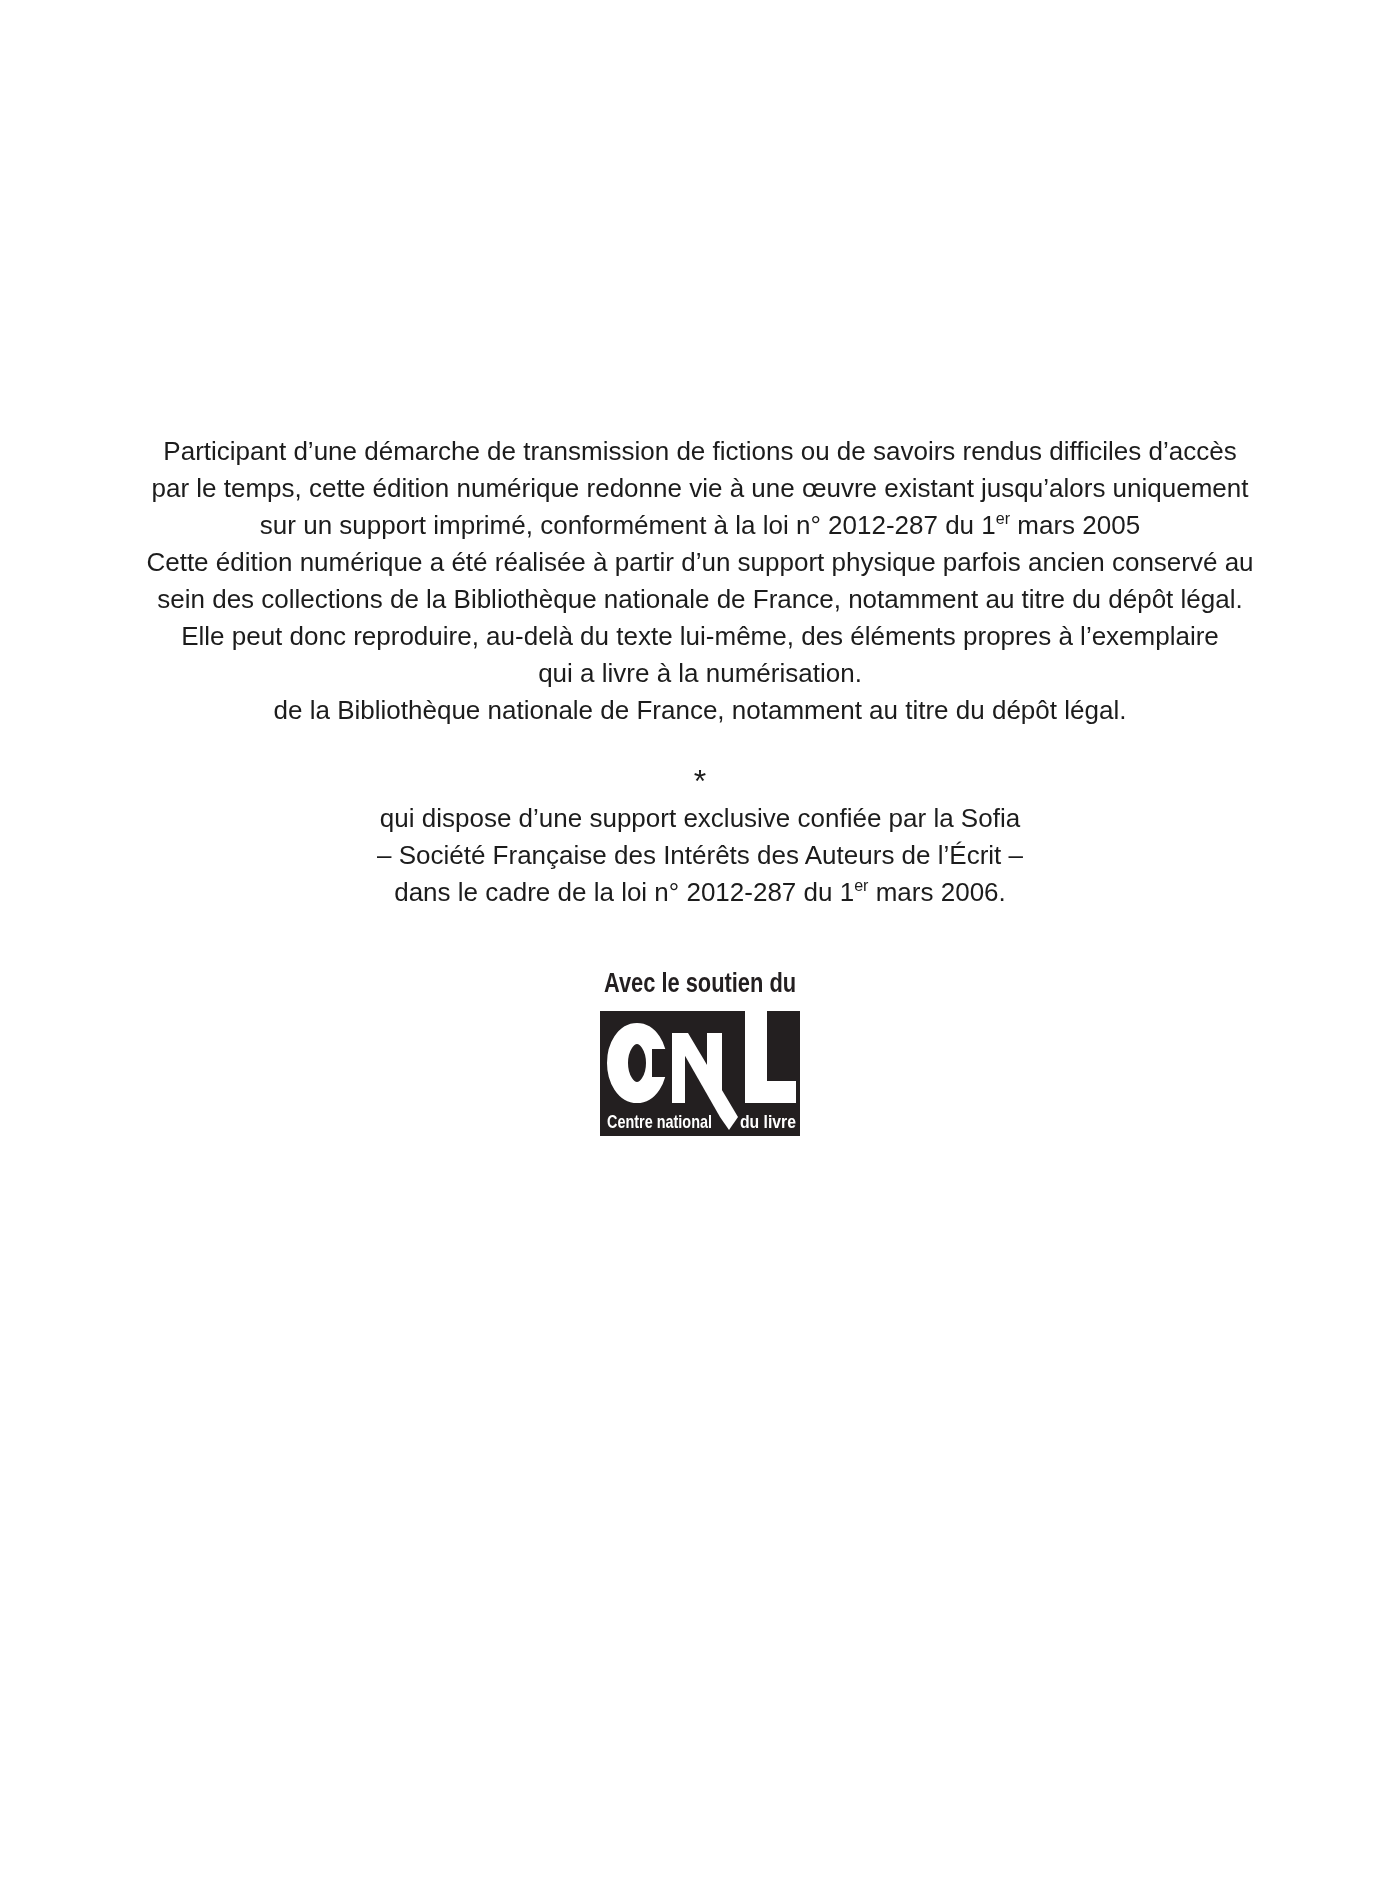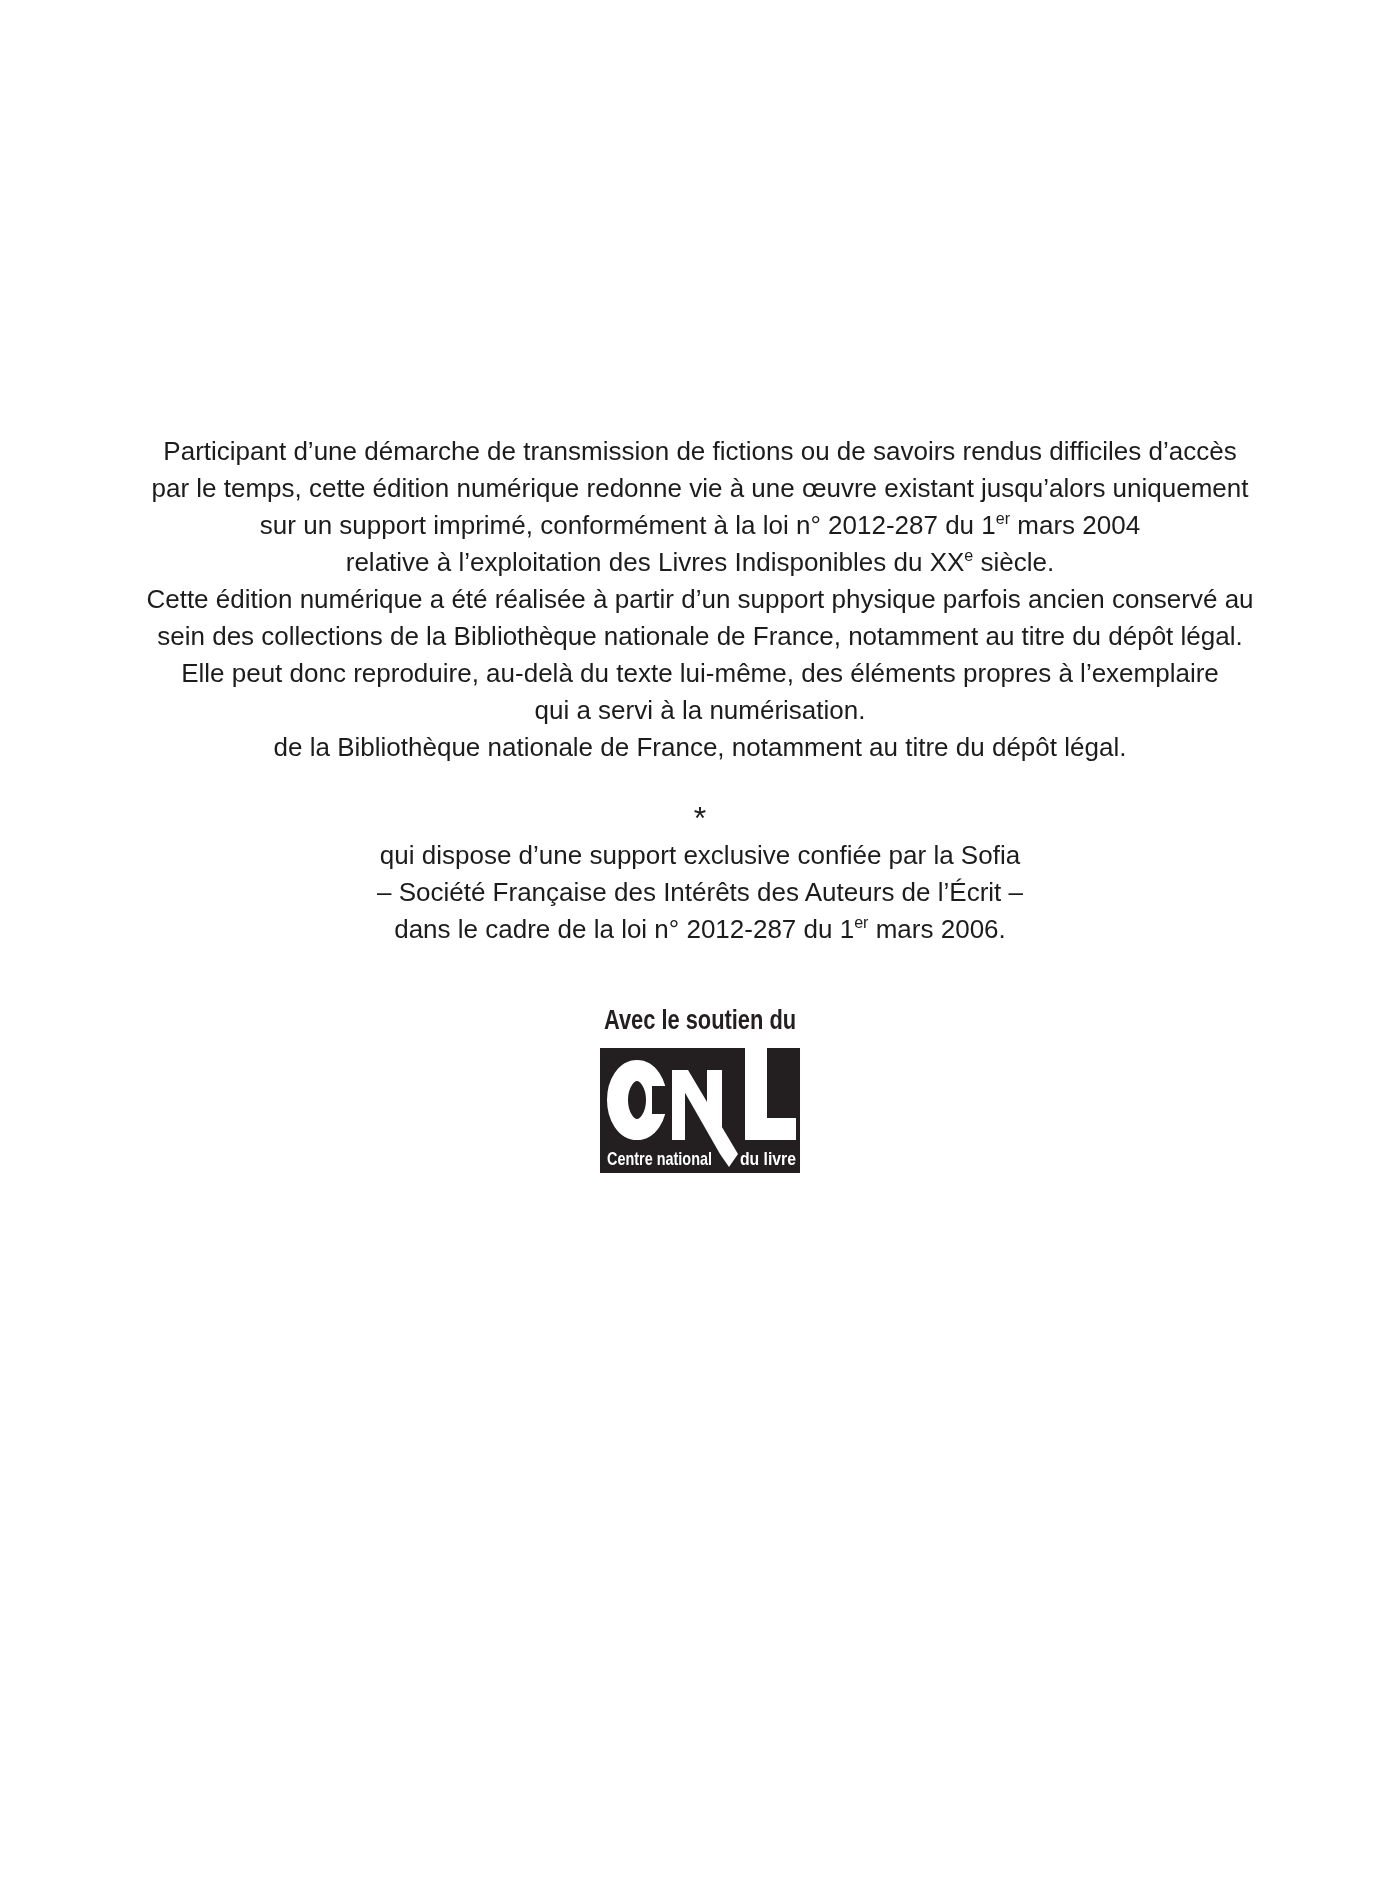--- a/index.html
+++ b/index.html
@@ -51,29 +51,28 @@
   .cnl-logo-wrap svg { display: inline-block; }
 </style>
 </head>
 <body>
 
 <main class="page">
 
   <p class="block">
     <span class="ln">Participant d’une démarche de transmission de fictions ou de savoirs rendus difficiles d’accès</span>
     <span class="ln">par le temps, cette édition numérique redonne vie à une œuvre existant jusqu’alors uniquement</span>
-    <span class="ln"><span>sur un support imprimé, conformément à la loi n° 2012-287 du 1</span><sup>er</sup><span> mars 2004</span></span>
-    <span class="ln"><span>relative à l’exploitation des Livres Indisponibles du XX</span><sup>e</sup><span> siècle.</span></span>
+    <span class="ln"><span>sur un support imprimé, conformément à la loi n° 2012-287 du 1</span><sup>er</sup><span> mars 2005</span></span>
   </p>
 
   <p class="block m-p2">
     <span class="ln">Cette édition numérique a été réalisée à partir d’un support physique parfois ancien conservé au</span>
     <span class="ln">sein des collections de la Bibliothèque nationale de France, notamment au titre du dépôt légal.</span>
     <span class="ln">Elle peut donc reproduire, au-delà du texte lui-même, des éléments propres à l’exemplaire</span>
-    <span class="ln">qui a servi à la numérisation.</span>
+    <span class="ln">qui a livre à la numérisation.</span>
   </p>
 
 
   <p class="block m-p4">
     <span class="ln">de la Bibliothèque nationale de France, notamment au titre du dépôt légal.</span>
   </p>
 
   <div class="separator">*</div>
 
   <p class="block m-p5">

